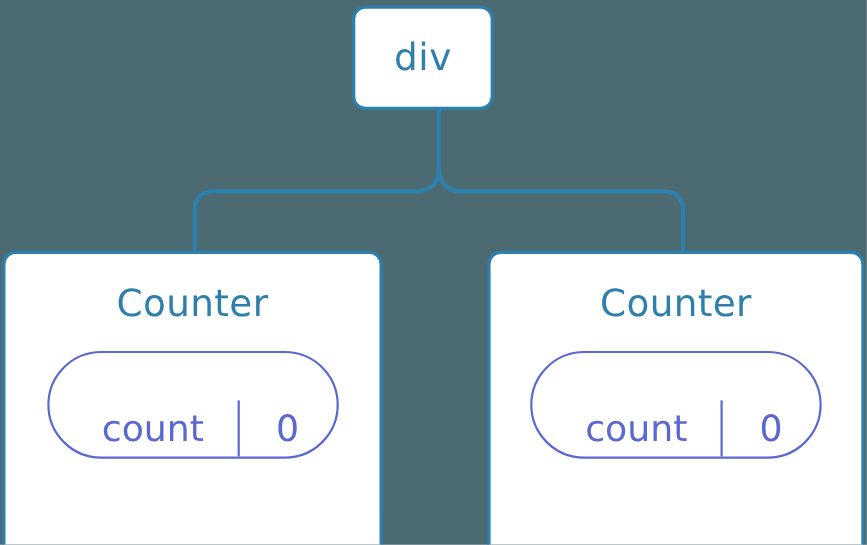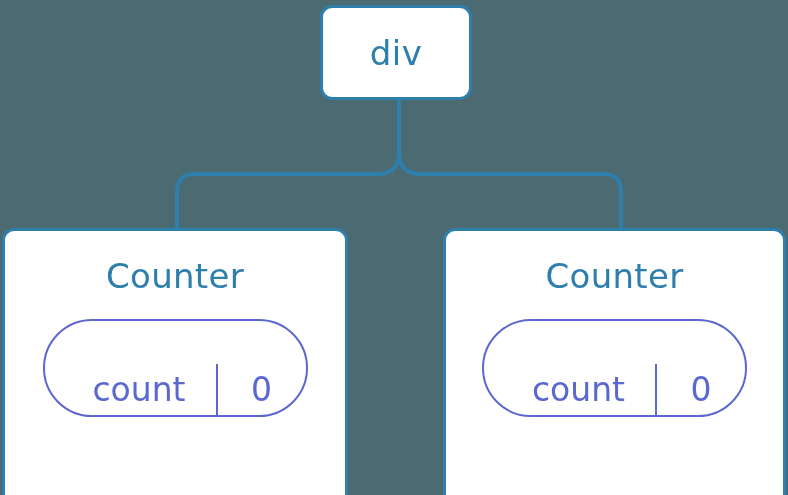--- a/index.html
+++ b/index.html
@@ -29,21 +29,21 @@
     width: 788px;
     height: 495px;
     pointer-events: none;
   }
 
   
   .root-node {
     position: absolute;
     left: 320px;
     top: 5px;
-    width: 152px;
+    width: 129px;
     height: 95px;
     box-sizing: border-box;
     background: #FFFFFF;
     border: 3px solid #2E7FAB;
     border-radius: 12px;
     display: flex;
     align-items: center;
     justify-content: center;
   }
   .root-label {

